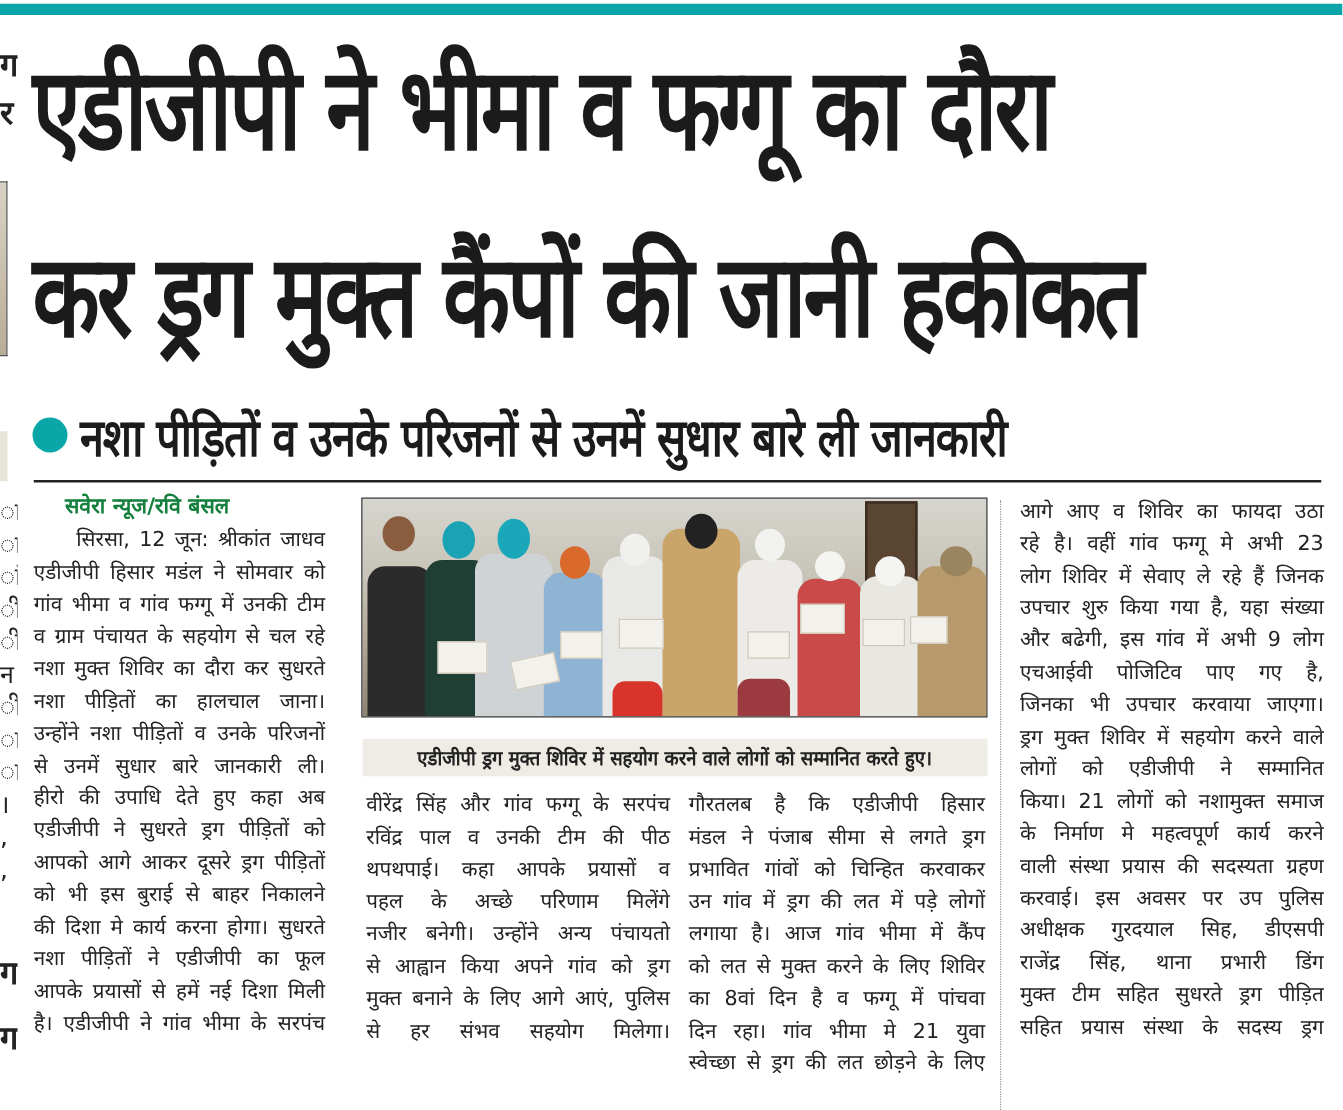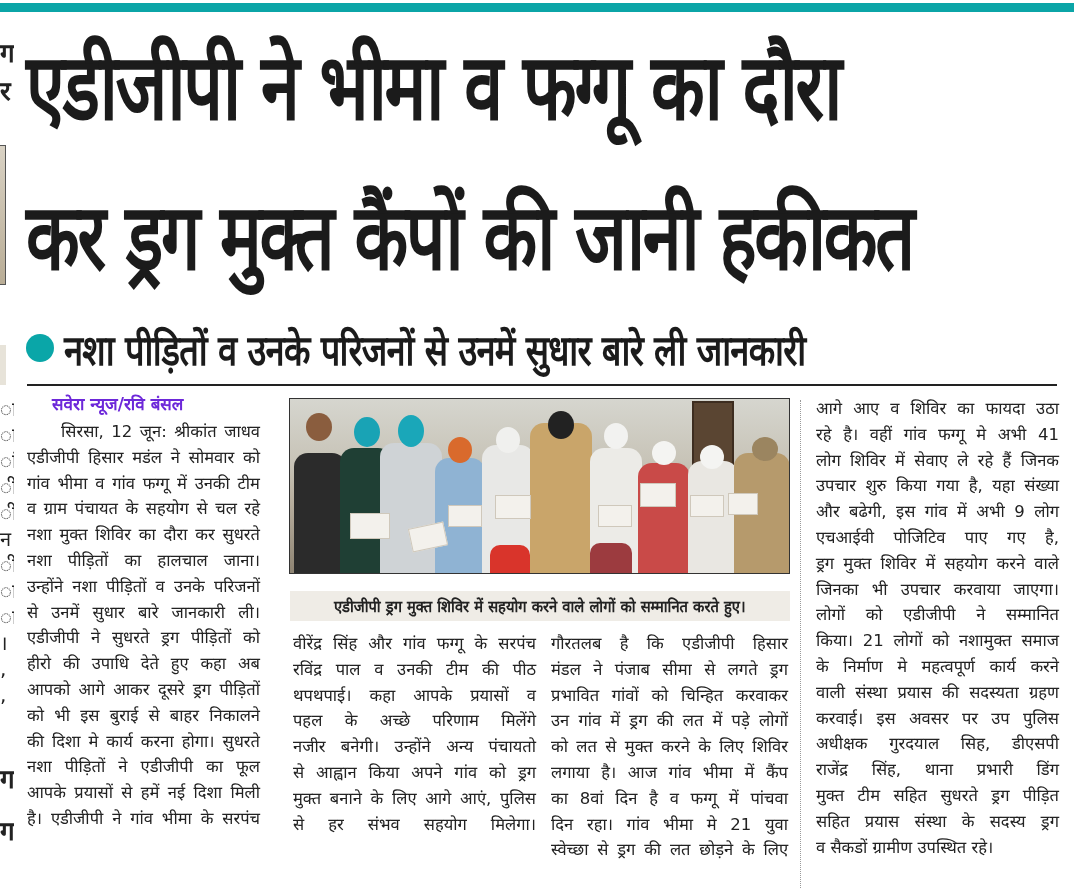--- a/index.html
+++ b/index.html
@@ -18,21 +18,21 @@
     .headline .line1 { position: absolute; top: 0; }
     .headline .line2 { position: absolute; top: 150px; }
 
     .subhead { position: absolute; left: 26px; top: 318px; height: 60px; display: flex; align-items: center; white-space: nowrap; }
     .subhead .bullet { width: 28px; height: 28px; border-radius: 50%; background: #0aa6a8; margin-right: 10px; flex: 0 0 auto; }
     .subhead .text { font-size: 42px; font-weight: bold; color: #1b1b1b; transform: scaleX(0.82); transform-origin: left center; letter-spacing: -1px; }
 
     .rule-mid { position: absolute; left: 27px; top: 384px; width: 1030px; height: 2px; background: #222; }
     .col-rule { position: absolute; top: 400px; width: 0; border-left: 1px dotted #9a9a9a; }
 
-    .byline { position: absolute; left: 52px; top: 392px; font-size: 17px; font-weight: bold; color: #6d28d9; }
+    .byline { position: absolute; left: 52px; top: 392px; font-size: 17px; font-weight: bold; color: #15803d; }
 
     .col { position: absolute; font-size: 16.5px; line-height: 25.8px; color: #222; text-align: justify; }
     .col p { white-space: nowrap; text-align-last: justify; }
     .col p.indent { padding-left: 34px; }
     .col p.last { text-align-last: left; }
 
     .col1 { left: 27px; top: 419px; width: 233px; }
     .col2 { left: 293px; top: 631px; width: 243px; }
     .col3 { left: 551px; top: 631px; width: 237px; }
     .col4 { left: 816px; top: 396px; width: 243px; }
@@ -91,22 +91,22 @@
 
 <div class="col col1">
   <p class="indent">सिरसा, 12 जून: श्रीकांत जाधव</p>
   <p>एडीजीपी हिसार मडंल ने सोमवार को</p>
   <p>गांव भीमा व गांव फग्गू में उनकी टीम</p>
   <p>व ग्राम पंचायत के सहयोग से चल रहे</p>
   <p>नशा मुक्त शिविर का दौरा कर सुधरते</p>
   <p>नशा पीड़ितों का हालचाल जाना।</p>
   <p>उन्होंने नशा पीड़ितों व उनके परिजनों</p>
   <p>से उनमें सुधार बारे जानकारी ली।</p>
+  <p>हीरो की उपाधि देते हुए कहा अब</p>
   <p>एडीजीपी ने सुधरते ड्रग पीड़ितों को</p>
-  <p>हीरो की उपाधि देते हुए कहा अब</p>
   <p>आपको आगे आकर दूसरे ड्रग पीड़ितों</p>
   <p>को भी इस बुराई से बाहर निकालने</p>
   <p>की दिशा मे कार्य करना होगा। सुधरते</p>
   <p>नशा पीड़ितों ने एडीजीपी का फूल</p>
   <p>आपके प्रयासों से हमें नई दिशा मिली</p>
   <p>है। एडीजीपी ने गांव भीमा के सरपंच</p>
 </div>
 
 <div class="photo">
   <div class="window"></div>
@@ -157,39 +157,38 @@
   <p>से आह्वान किया अपने गांव को ड्रग</p>
   <p>मुक्त बनाने के लिए आगे आएं, पुलिस</p>
   <p>से हर संभव सहयोग मिलेगा।</p>
 </div>
 
 <div class="col col3">
   <p>गौरतलब है कि एडीजीपी हिसार</p>
   <p>मंडल ने पंजाब सीमा से लगते ड्रग</p>
   <p>प्रभावित गांवों को चिन्हित करवाकर</p>
   <p>उन गांव में ड्रग की लत में पड़े लोगों</p>
+  <p>लगाया है। आज गांव भीमा में कैंप</p>
   <p>को लत से मुक्त करने के लिए शिविर</p>
-  <p>लगाया है। आज गांव भीमा में कैंप</p>
   <p>का 8वां दिन है व फग्गू में पांचवा</p>
   <p>दिन रहा। गांव भीमा मे 21 युवा</p>
   <p>स्वेच्छा से ड्रग की लत छोड़ने के लिए</p>
 </div>
 
 <div class="col col4">
   <p>आगे आए व शिविर का फायदा उठा</p>
-  <p>रहे है। वहीं गांव फग्गू मे अभी 41</p>
+  <p>रहे है। वहीं गांव फग्गू मे अभी 23</p>
   <p>लोग शिविर में सेवाए ले रहे हैं जिनक</p>
   <p>उपचार शुरु किया गया है, यहा संख्या</p>
   <p>और बढेगी, इस गांव में अभी 9 लोग</p>
   <p>एचआईवी पोजिटिव पाए गए है,</p>
+  <p>जिनका भी उपचार करवाया जाएगा।</p>
   <p>ड्रग मुक्त शिविर में सहयोग करने वाले</p>
-  <p>जिनका भी उपचार करवाया जाएगा।</p>
   <p>लोगों को एडीजीपी ने सम्मानित</p>
   <p>किया। 21 लोगों को नशामुक्त समाज</p>
   <p>के निर्माण मे महत्वपूर्ण कार्य करने</p>
   <p>वाली संस्था प्रयास की सदस्यता ग्रहण</p>
   <p>करवाई। इस अवसर पर उप पुलिस</p>
   <p>अधीक्षक गुरदयाल सिह, डीएसपी</p>
   <p>राजेंद्र सिंह, थाना प्रभारी डिंग</p>
   <p>मुक्त टीम सहित सुधरते ड्रग पीड़ित</p>
   <p>सहित प्रयास संस्था के सदस्य ड्रग</p>
-  <p class="last">व सैकडों ग्रामीण उपस्थित रहे।</p>
 </div>
 
 </body></html>

